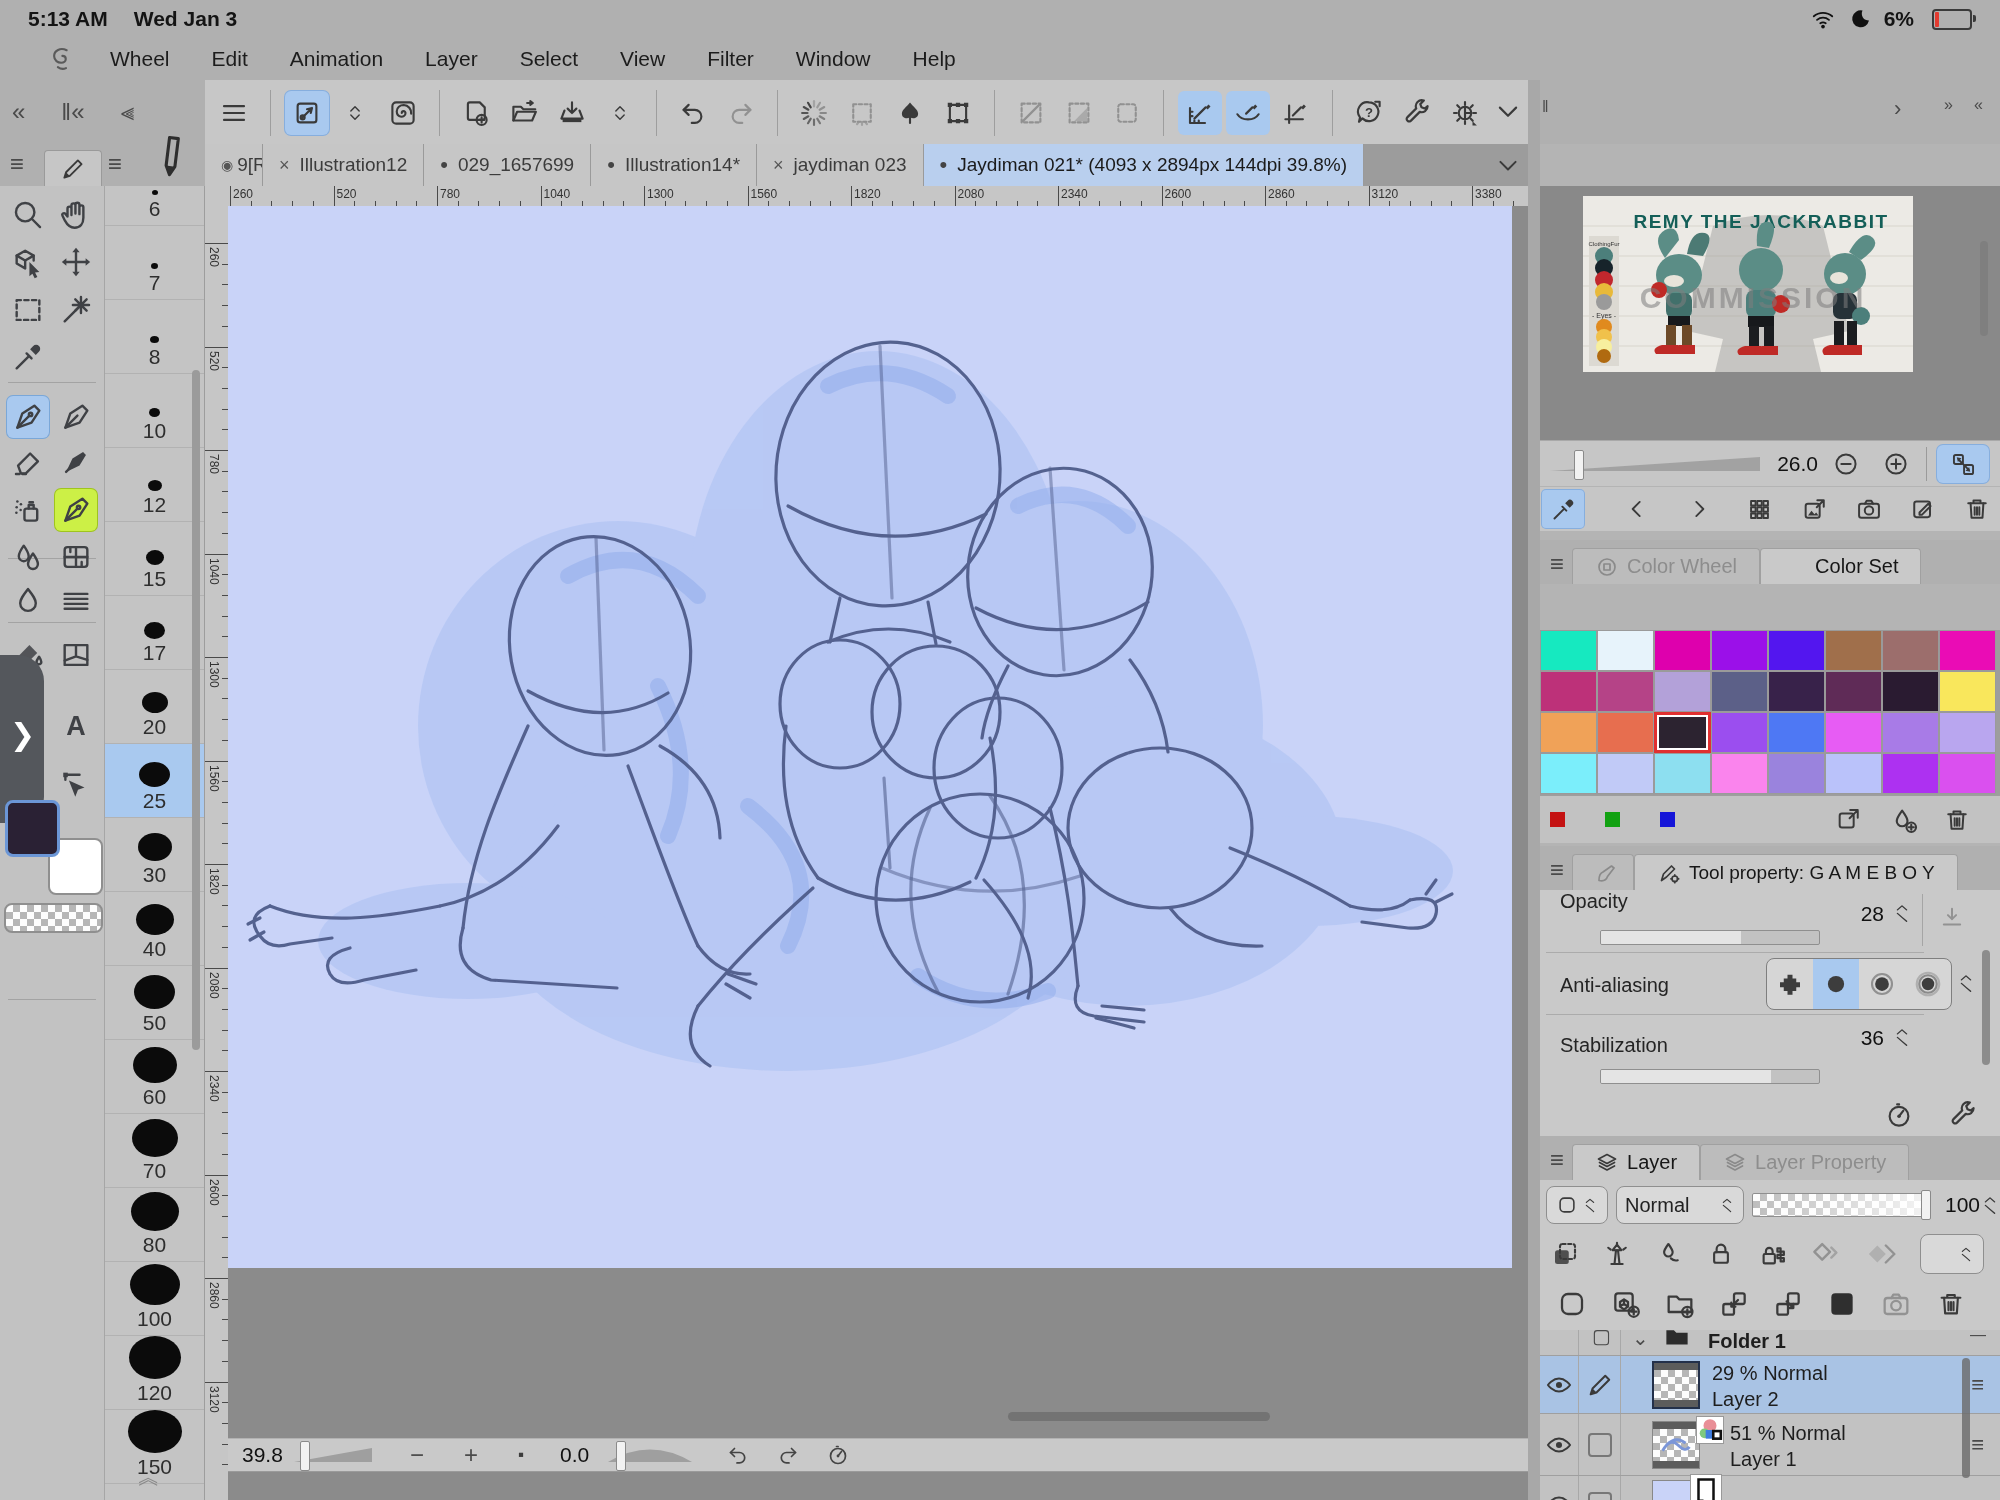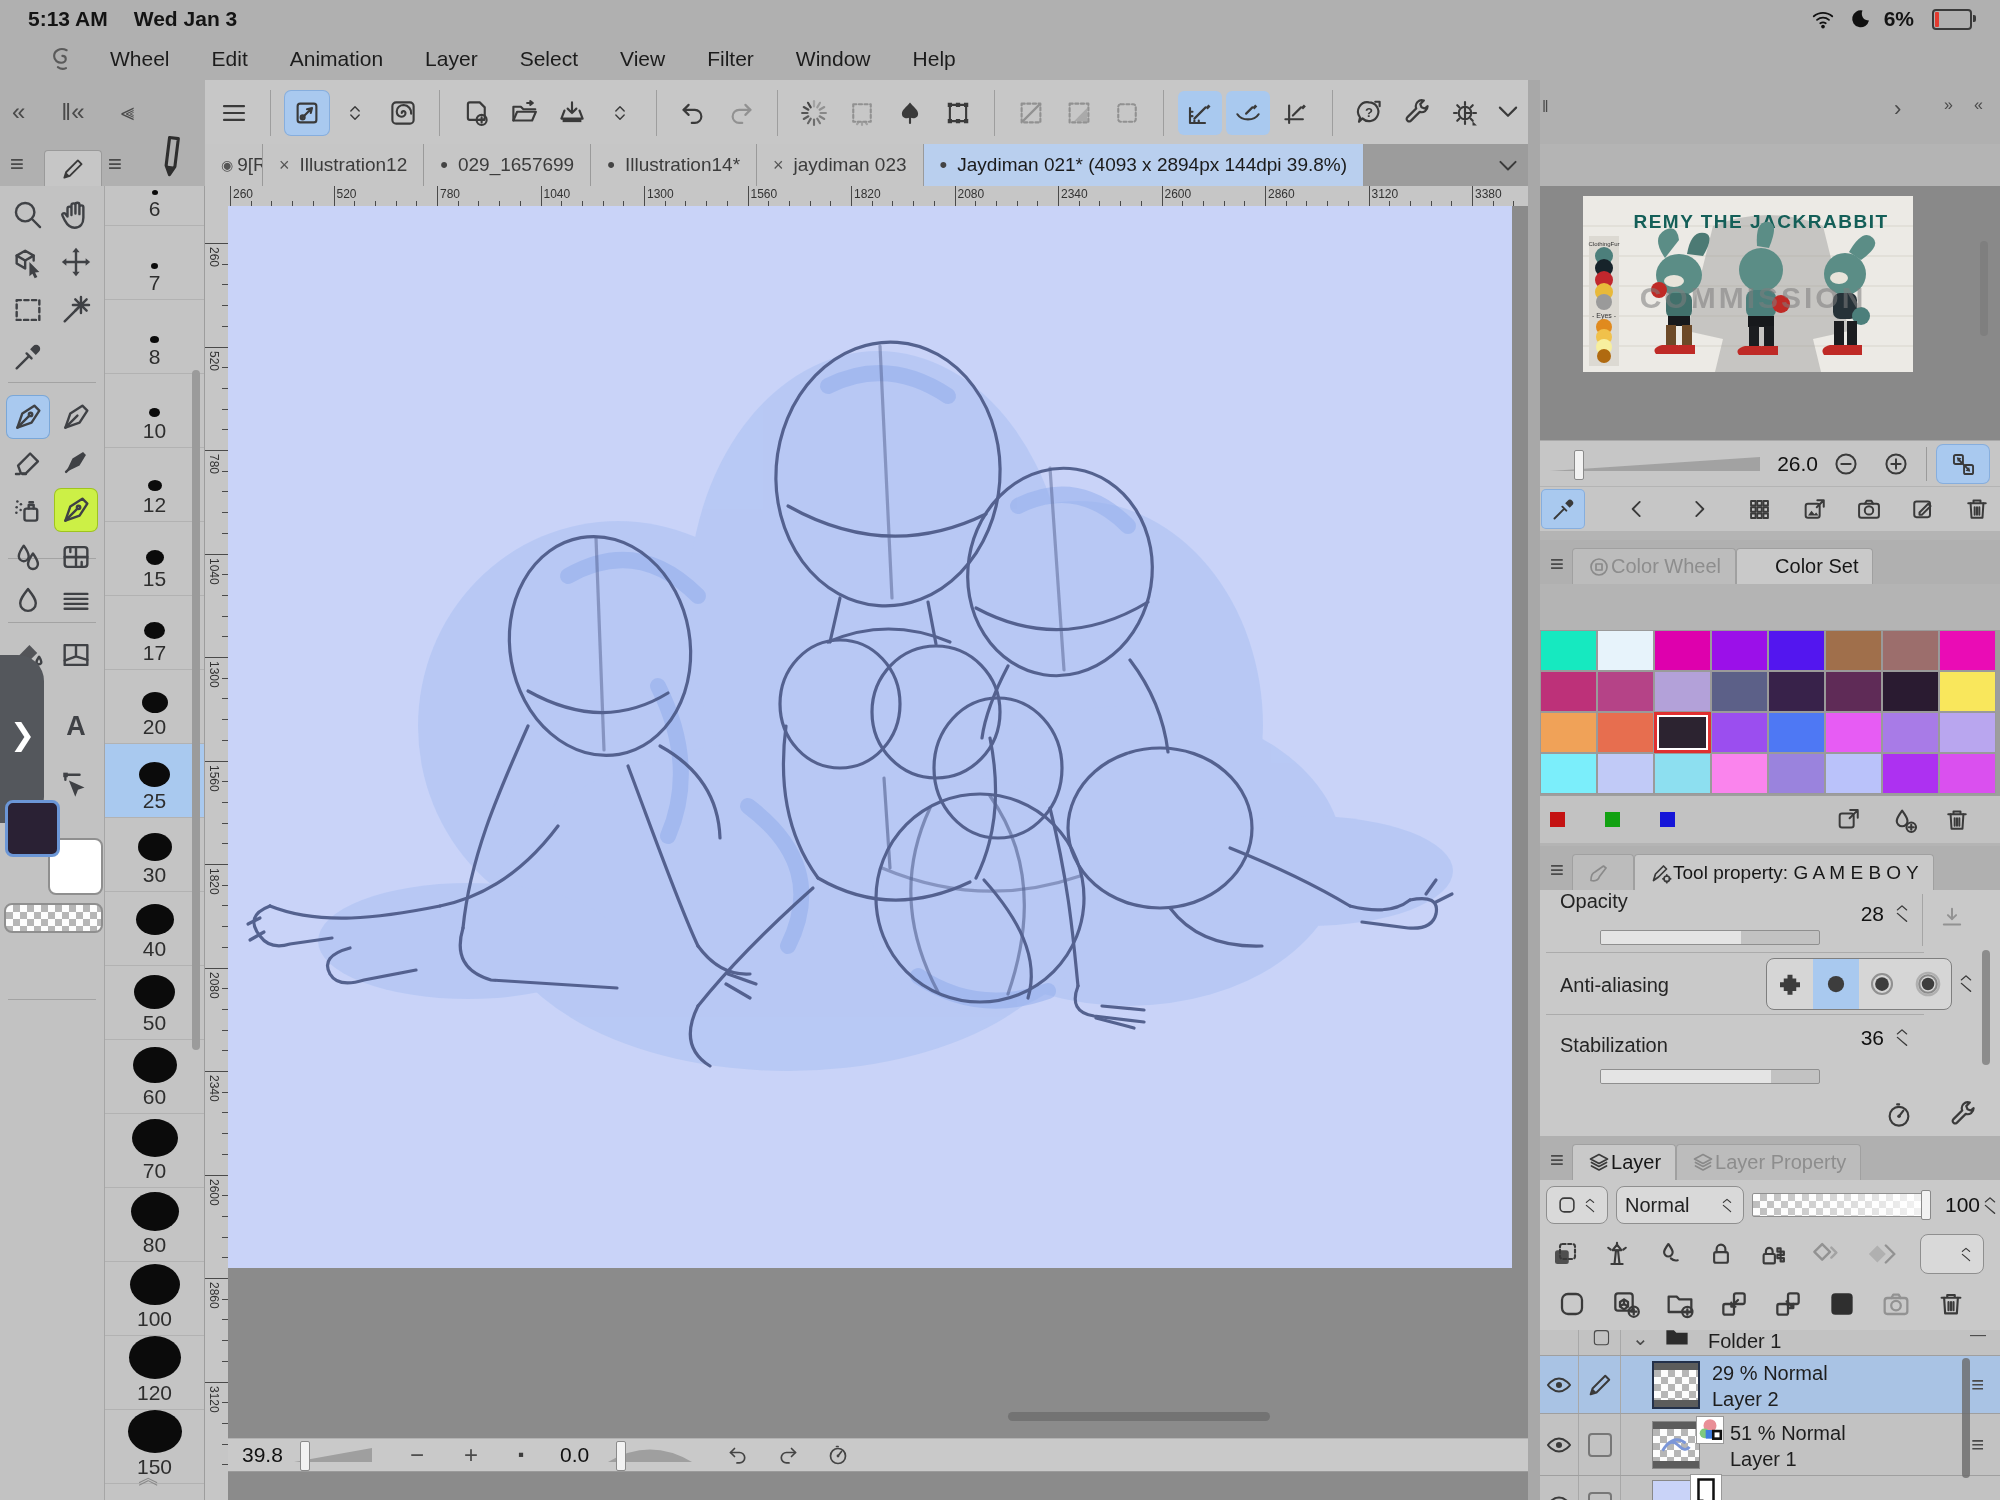--- a/index.html
+++ b/index.html
@@ -56,21 +56,21 @@
   .hscroll{position:absolute;left:780px;top:1206px;width:262px;height:9px;border-radius:5px;background:#6e6e6e;opacity:.85}
   .splitter{left:1528px;top:80px;width:12px;height:1420px;background:#a8a8a8}
   
   .navbar{left:228px;top:1438px;width:1300px;height:34px;background:#c9c9c9;border-top:1px solid #b2b2b2;border-bottom:1px solid #9a9a9a;display:flex;align-items:center;gap:0;box-sizing:border-box;font-size:19px;color:#222}
   .navbar .ic{width:24px;height:24px;color:#444}
   .groovewrap{position:relative;height:20px}
   .handle{position:absolute;top:-4px;width:8px;height:28px;background:#f2f2f2;border:1px solid #8a8a8a;border-radius:2px}
   
   .rpanel{left:1540px;top:144px;width:460px;height:1356px;background:#b4b4b4}
   .sechead{position:absolute;left:0;width:460px;height:44px;background:#b0b0b0;display:flex;align-items:flex-end}
-  .ptab{height:36px;display:flex;align-items:center;padding:0 14px;font-size:20px;color:#8d8d8d;background:#bcbcbc;border:1px solid #a0a0a0;border-bottom:none;border-radius:4px 4px 0 0;box-sizing:border-box}
+  .ptab{height:36px;display:flex;align-items:center;gap:8px;padding:0 22px;font-size:20px;color:#8d8d8d;background:#bcbcbc;border:1px solid #a0a0a0;border-bottom:none;border-radius:4px 4px 0 0;box-sizing:border-box}
   .ptab.on{background:#c9c9c9;color:#171717}
   .ptab .ic{width:24px;height:24px}
   .rowbg{position:absolute;left:0;width:460px;background:#c9c9c9}
   .ibtn{display:flex;align-items:center;justify-content:center;border-radius:6px}
   .ibtn .ic{width:27px;height:27px}
   .ibtn.hl{background:#a9c9ef;box-shadow:0 0 0 1px #86aede}
   .label20{font-size:20px;color:#242424}
   .val{font-size:21px;color:#111;text-align:right}
   .spin{width:20px;height:26px}
   .groove{height:13px;background:#c2c2c2;border:1px solid #8f8f8f;border-radius:2px;position:relative;overflow:hidden}
@@ -1553,21 +1553,21 @@
     <div class="lrow" style="top:0;height:26px">
       <div class="lcol" style="left:0;width:38px"></div>
         <div class="lcol" style="left:38px;width:42px"></div>
       <span class="glyph abs" style="left:52px;top:-6px;font-size:20px">▢</span>
       <span class="glyph abs" style="left:92px;top:-4px;font-size:20px">⌄</span>
       <span class="ic abs" style="left:122px;top:-8px;width:30px;height:30px;color:#2c2c2c">
           <svg viewBox="0 0 24 24">
             <path class="f" d="M3.5 6.5h6l2 2h9V18h-17z"></path>
           </svg>
         </span>
-      <span class="lname abs" style="left:168px;top:-2px;font-weight:normal">Folder 1</span>
+      <span class="lname abs" style="left:168px;top:-2px;font-weight:bold">Folder 1</span>
       <span class="glyph abs" style="right:14px;top:-4px">—</span>
     </div>
 
     <div class="lrow sel" style="top:26px;height:58px">
       <div class="lcol" style="left:0;width:38px"></div>
         <div class="lcol" style="left:38px;width:42px"></div>
       <span class="ic abs" style="left:5px;top:15px;width:28px;height:28px">
           <svg viewBox="0 0 24 24">
             <path d="M2.5 12S6.5 6.5 12 6.5 21.5 12 21.5 12 17.5 17.5 12 17.5 2.5 12 2.5 12z"></path>
             <circle class="f" cx="12" cy="12" r="2.6"></circle>

